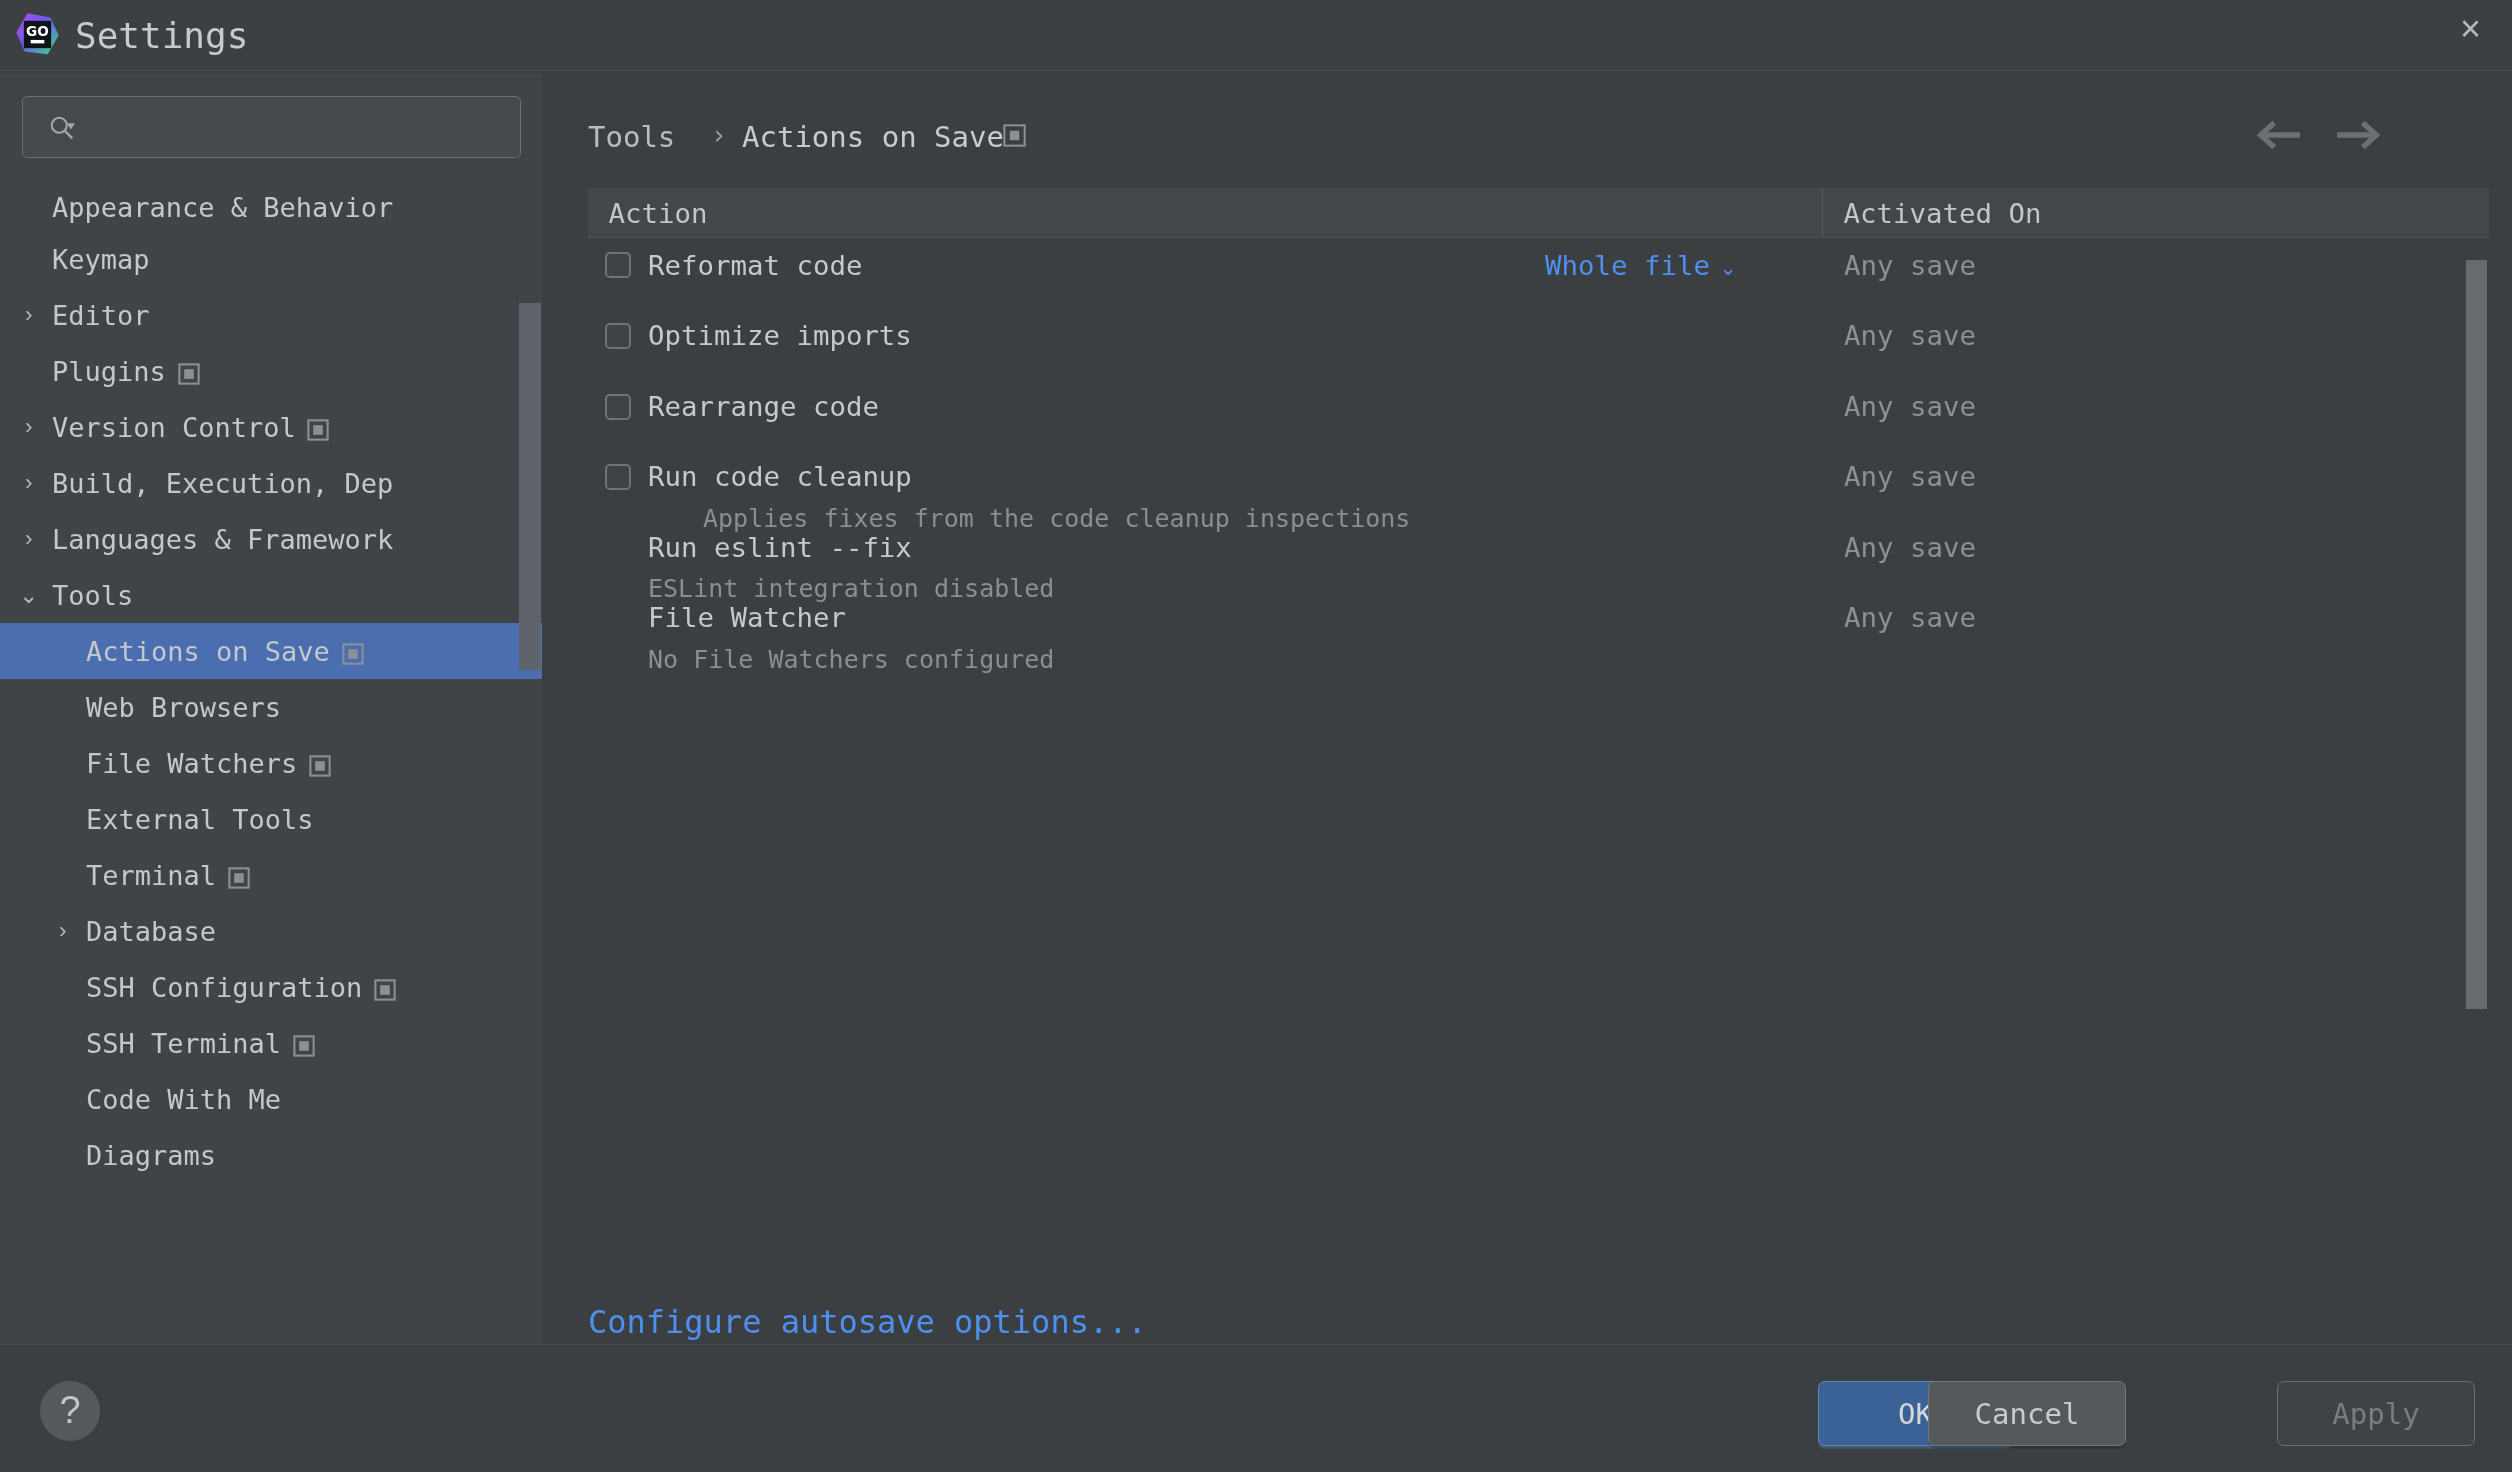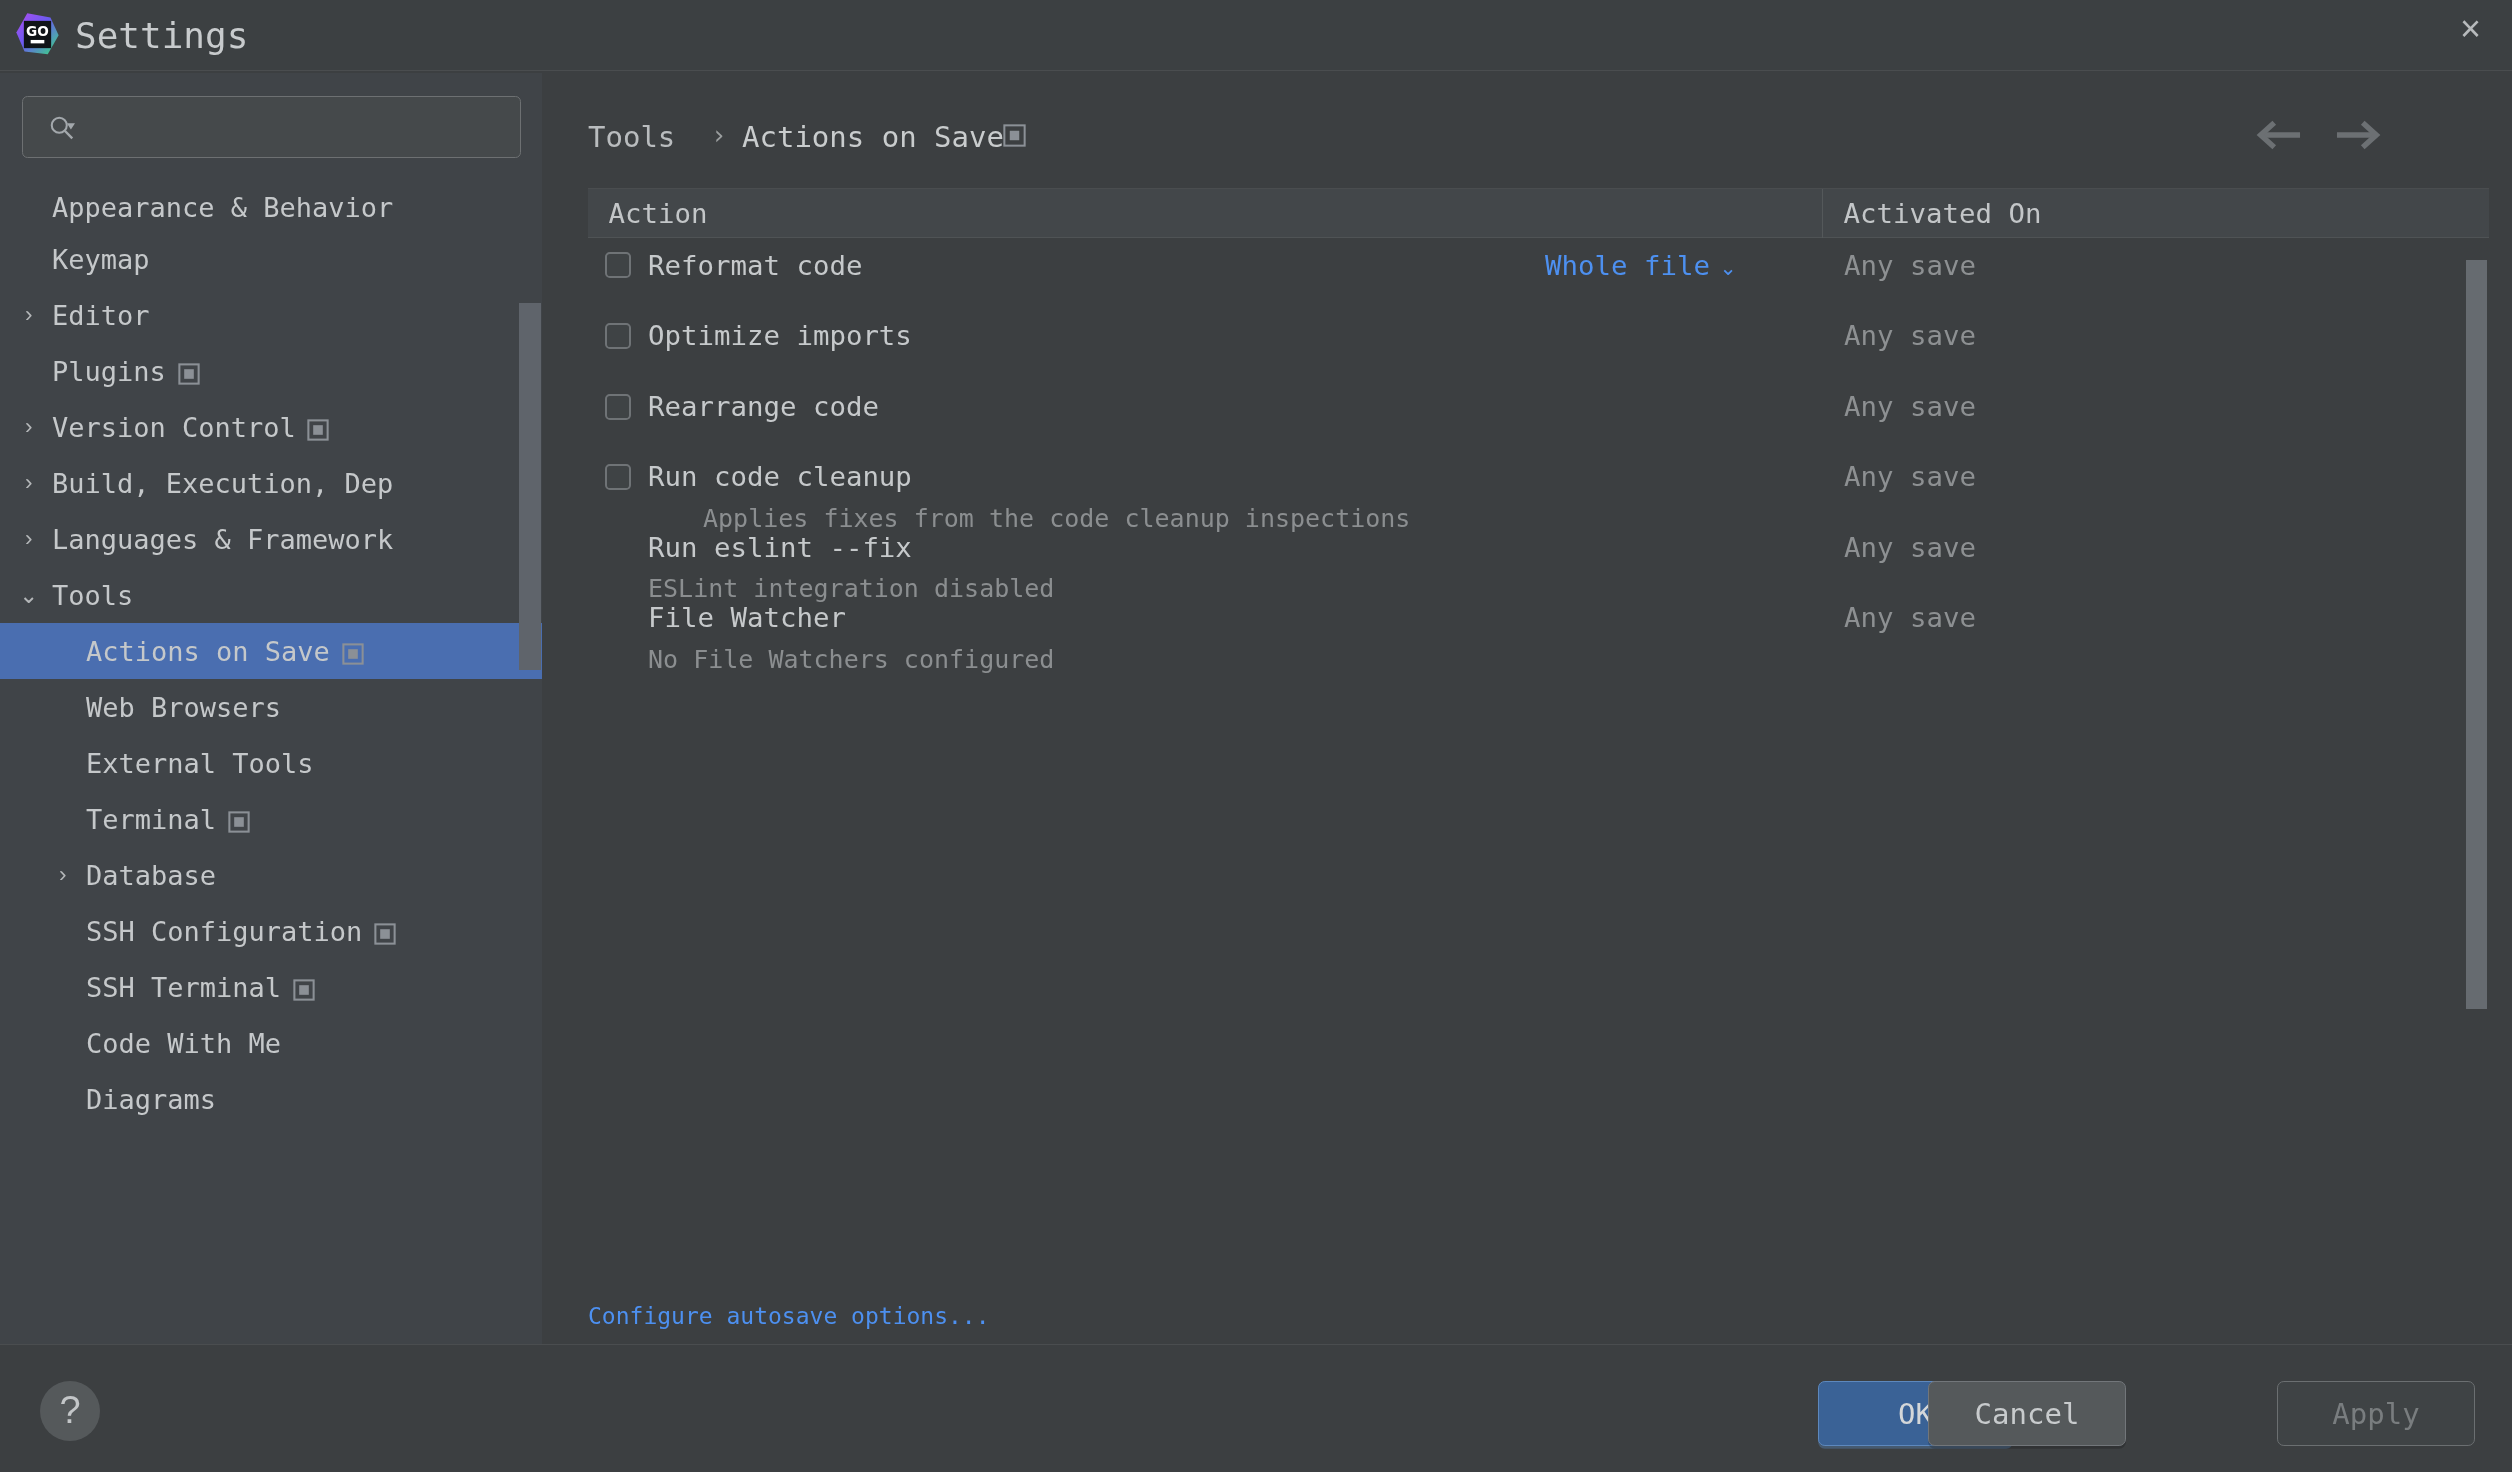--- a/index.html
+++ b/index.html
@@ -137,21 +137,21 @@
     position: absolute; left: 1256px; font-size: 27.4px; color: #8d9092; white-space: nowrap;
   }
 
   .tb-scroll-thumb {
     position: absolute; right: 2.1px; top: 22px; width: 20.6px; height: 749px;
     background: #666b70;
   }
 
   .autosave-link {
     position: absolute; left: 45px; top: 1230px;
-    font-size: 23px; color: #4d90f0; cursor: pointer; white-space: nowrap;
+    font-size: 32px; color: #4d90f0; cursor: pointer; white-space: nowrap;
   }
 
   
   .footer {
     position: absolute; left: 0; top: 1344px; width: 2512px; height: 129px;
     background: #3c3f41; border-top: 1.4px solid #4a4d4f;
   }
   .help-btn {
     position: absolute; left: 40px; top: 36px; width: 60px; height: 60px;
     border-radius: 50%; background: #55595b;
@@ -256,20 +256,27 @@
           <span class="lbl" style="left: 86px;">Actions on Save</span>
           <span class="badge" style="left: 342px;"><svg viewBox="0 0 32 32" width="22" height="22">
               <rect x="2" y="2" width="28" height="28" fill="none" stroke="#8b9096" stroke-width="3"></rect>
               <rect x="9" y="9" width="14" height="14" fill="#8b9096"></rect>
             </svg></span>
         </div>
         <div class="tree-item">
           <span class="lbl" style="left: 86px;">Web Browsers</span>
         </div>
         <div class="tree-item">
+          <span class="lbl" style="left: 86px;">File Watchers</span>
+          <span class="badge" style="left: 309px;"><svg viewBox="0 0 32 32" width="22" height="22">
+              <rect x="2" y="2" width="28" height="28" fill="none" stroke="#8b9096" stroke-width="3"></rect>
+              <rect x="9" y="9" width="14" height="14" fill="#8b9096"></rect>
+            </svg></span>
+        </div>
+        <div class="tree-item">
           <span class="lbl" style="left: 86px;">External Tools</span>
         </div>
         <div class="tree-item">
           <span class="lbl" style="left: 86px;">Terminal</span>
           <span class="badge" style="left: 228px;"><svg viewBox="0 0 32 32" width="22" height="22">
               <rect x="2" y="2" width="28" height="28" fill="none" stroke="#8b9096" stroke-width="3"></rect>
               <rect x="9" y="9" width="14" height="14" fill="#8b9096"></rect>
             </svg></span>
         </div>
         <div class="tree-item">

